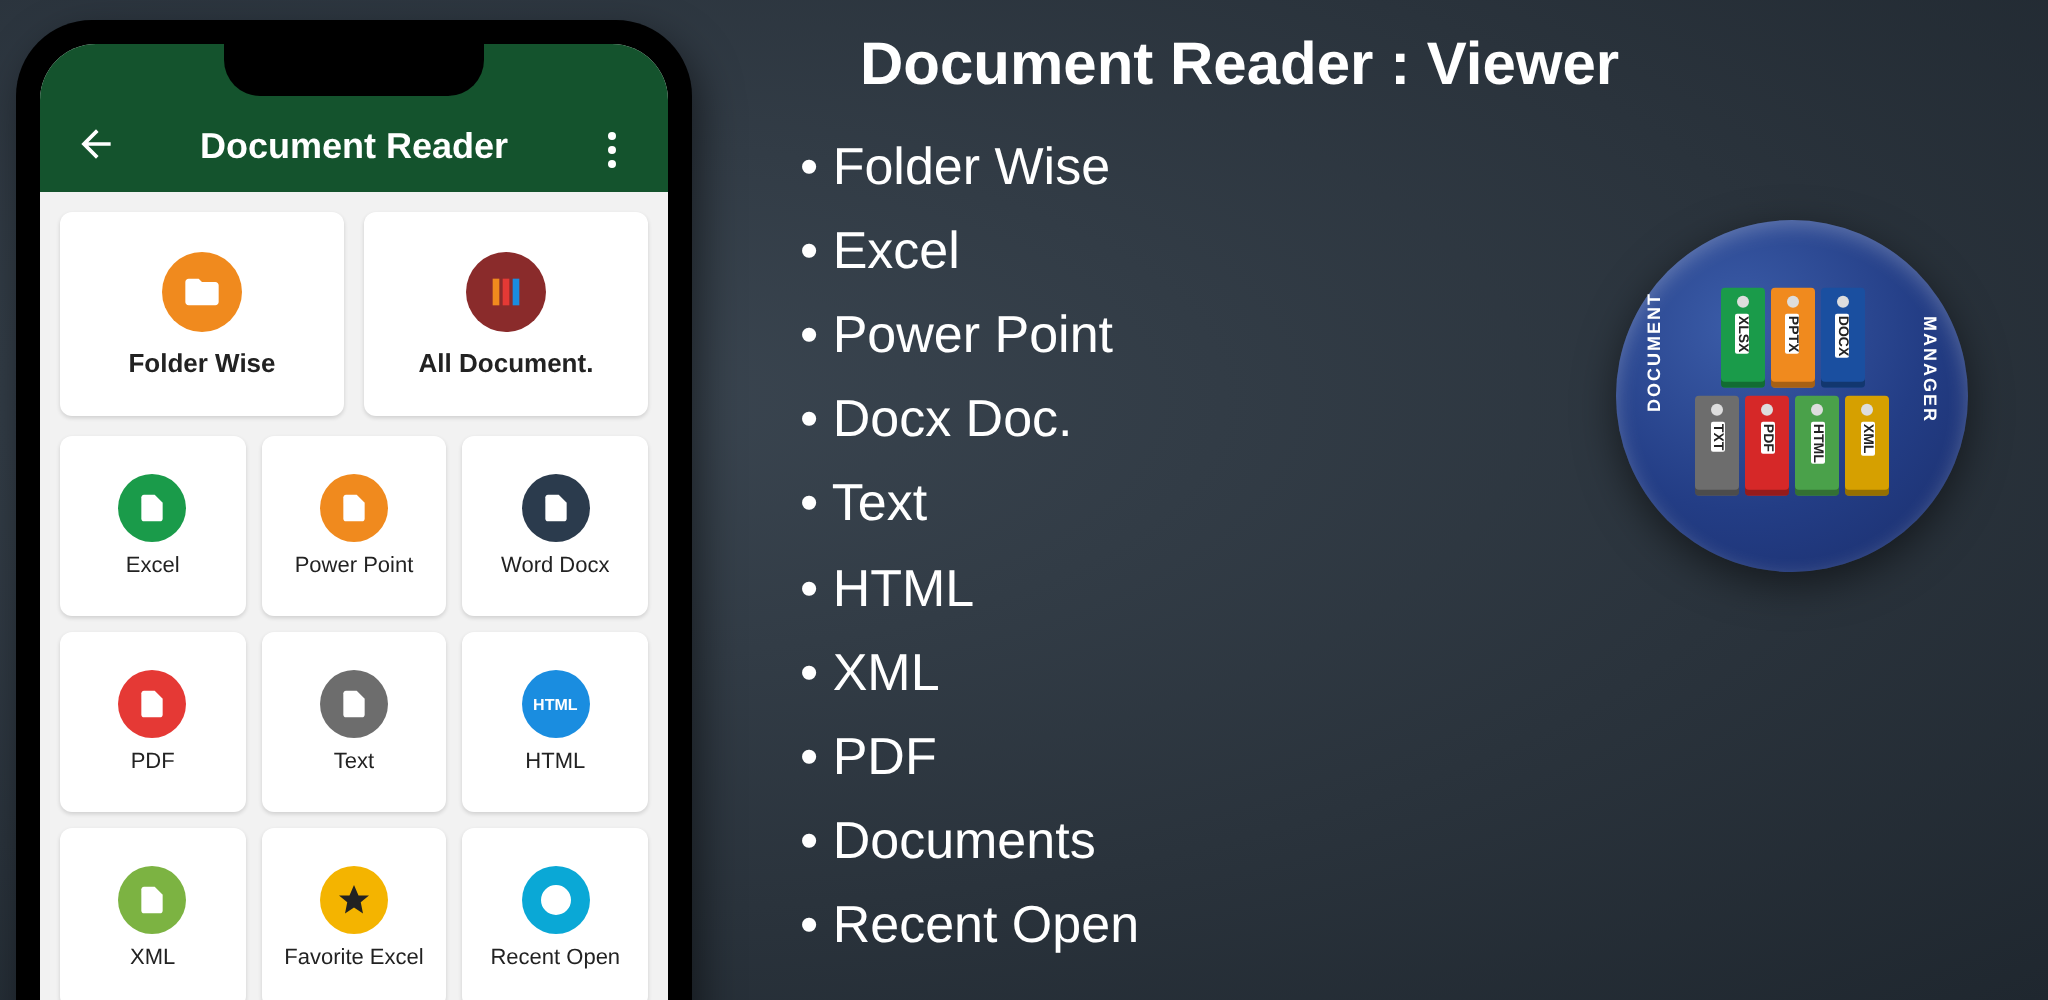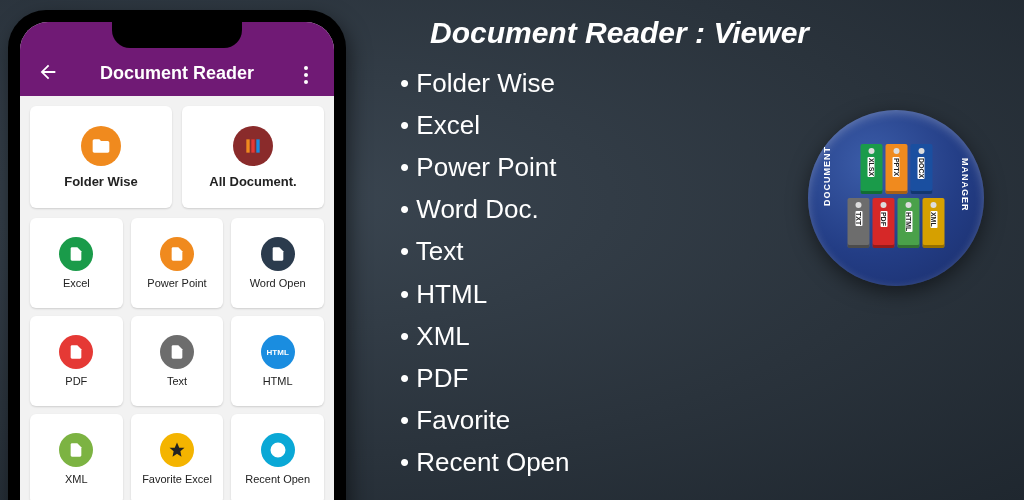--- a/index.html
+++ b/index.html
@@ -39,21 +39,21 @@
     transform: translateX(-50%);
     width: 130px;
     height: 26px;
     background: #000;
     border-bottom-left-radius: 18px;
     border-bottom-right-radius: 18px;
     z-index: 10;
   }
 
   .app-header {
-    background: #701a75;
+    background: #14532d;
     height: 74px;
     display: flex;
     align-items: flex-end;
     padding: 0 16px 12px 16px;
     color: #fff;
   }
   .back-icon { width: 24px; height: 24px; display:flex; align-items:center; justify-content:center;}
   .header-title { flex: 1; text-align: center; font-size: 18px; font-weight: bold; }
   .more-icon { display:flex; flex-direction: column; gap: 3px; align-items:center; justify-content:center; width:24px;}
   .more-icon span { width: 4px; height: 4px; background:#fff; border-radius:50%; }
@@ -105,21 +105,20 @@
   .card .label { font-size: 11px; color:#222; }
 
   
   .right-title {
     position: absolute;
     left: 430px;
     top: 16px;
     color: #fff;
     font-size: 30px;
     font-weight: bold;
-    font-style: italic;
   }
   .feature-list {
     position: absolute;
     left: 400px;
     top: 62px;
     color: #fff;
     font-size: 26px;
     line-height: 1.62;
     list-style: none;
   }
@@ -221,21 +220,21 @@
             </svg>
           </div>
         <div class="label">Power Point</div>
       </div>
       <div class="card">
         <div class="icon-circle" style="background:#2b3b4d">
             <svg width="16" height="16" viewBox="0 0 24 24">
               <path fill="#fff" d="M14 2H6c-1.1 0-2 .9-2 2v16c0 1.1.9 2 2 2h12c1.1 0 2-.9 2-2V8l-6-6z"></path>
             </svg>
           </div>
-        <div class="label">Word Open</div>
+        <div class="label">Word Docx</div>
       </div>
       <div class="card">
         <div class="icon-circle" style="background:#e53935">
             <svg width="16" height="16" viewBox="0 0 24 24">
               <path fill="#fff" d="M14 2H6c-1.1 0-2 .9-2 2v16c0 1.1.9 2 2 2h12c1.1 0 2-.9 2-2V8l-6-6z"></path>
             </svg>
           </div>
         <div class="label">PDF</div>
       </div>
       <div class="card">
@@ -278,26 +277,26 @@
       </div>
     </div>
   </div>
 </div>
 
 <div class="right-title">Document Reader : Viewer</div>
 <ul class="feature-list">
   <li>Folder Wise</li>
   <li>Excel</li>
   <li>Power Point</li>
-  <li>Word Doc.</li>
+  <li>Docx Doc.</li>
   <li>Text</li>
   <li>HTML</li>
   <li>XML</li>
   <li>PDF</li>
-  <li>Favorite</li>
+  <li>Documents</li>
   <li>Recent Open</li>
 </ul>
 
 <div class="badge">
   <div class="badge-inner">
     <div class="badge-arc-left">DOCUMENT</div>
     <div class="badge-arc-right">MANAGER</div>
     <div class="binders">
       <div class="binder-row" id="top-binders">
           <div class="binder" style="background: rgb(26, 155, 74);">

